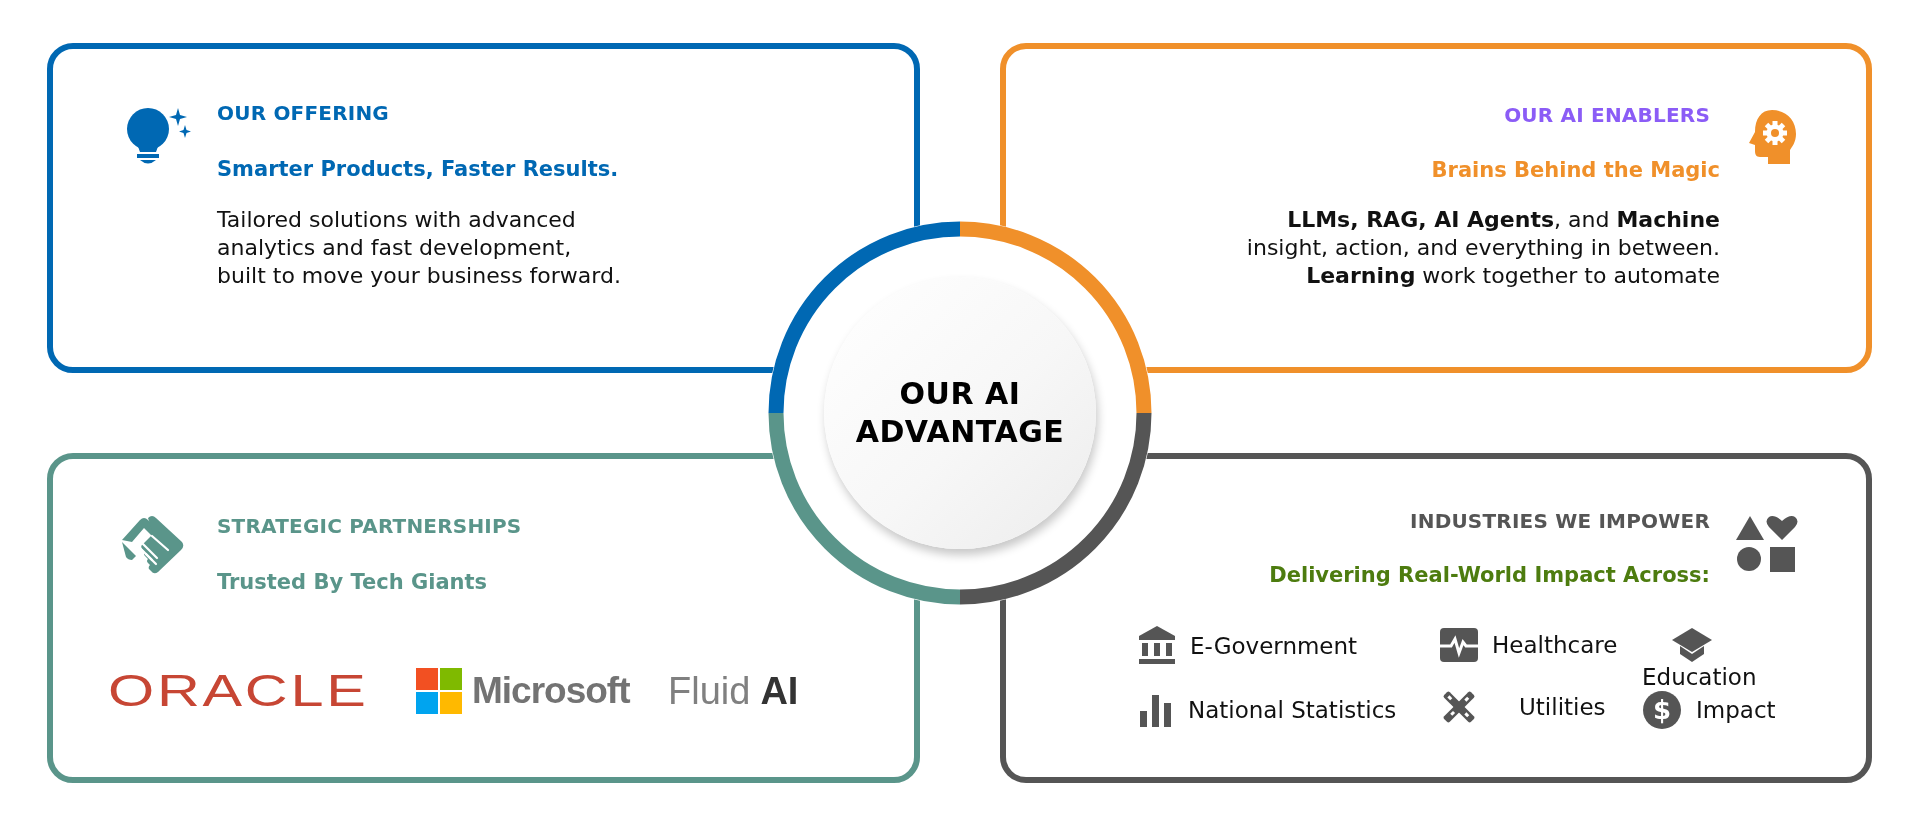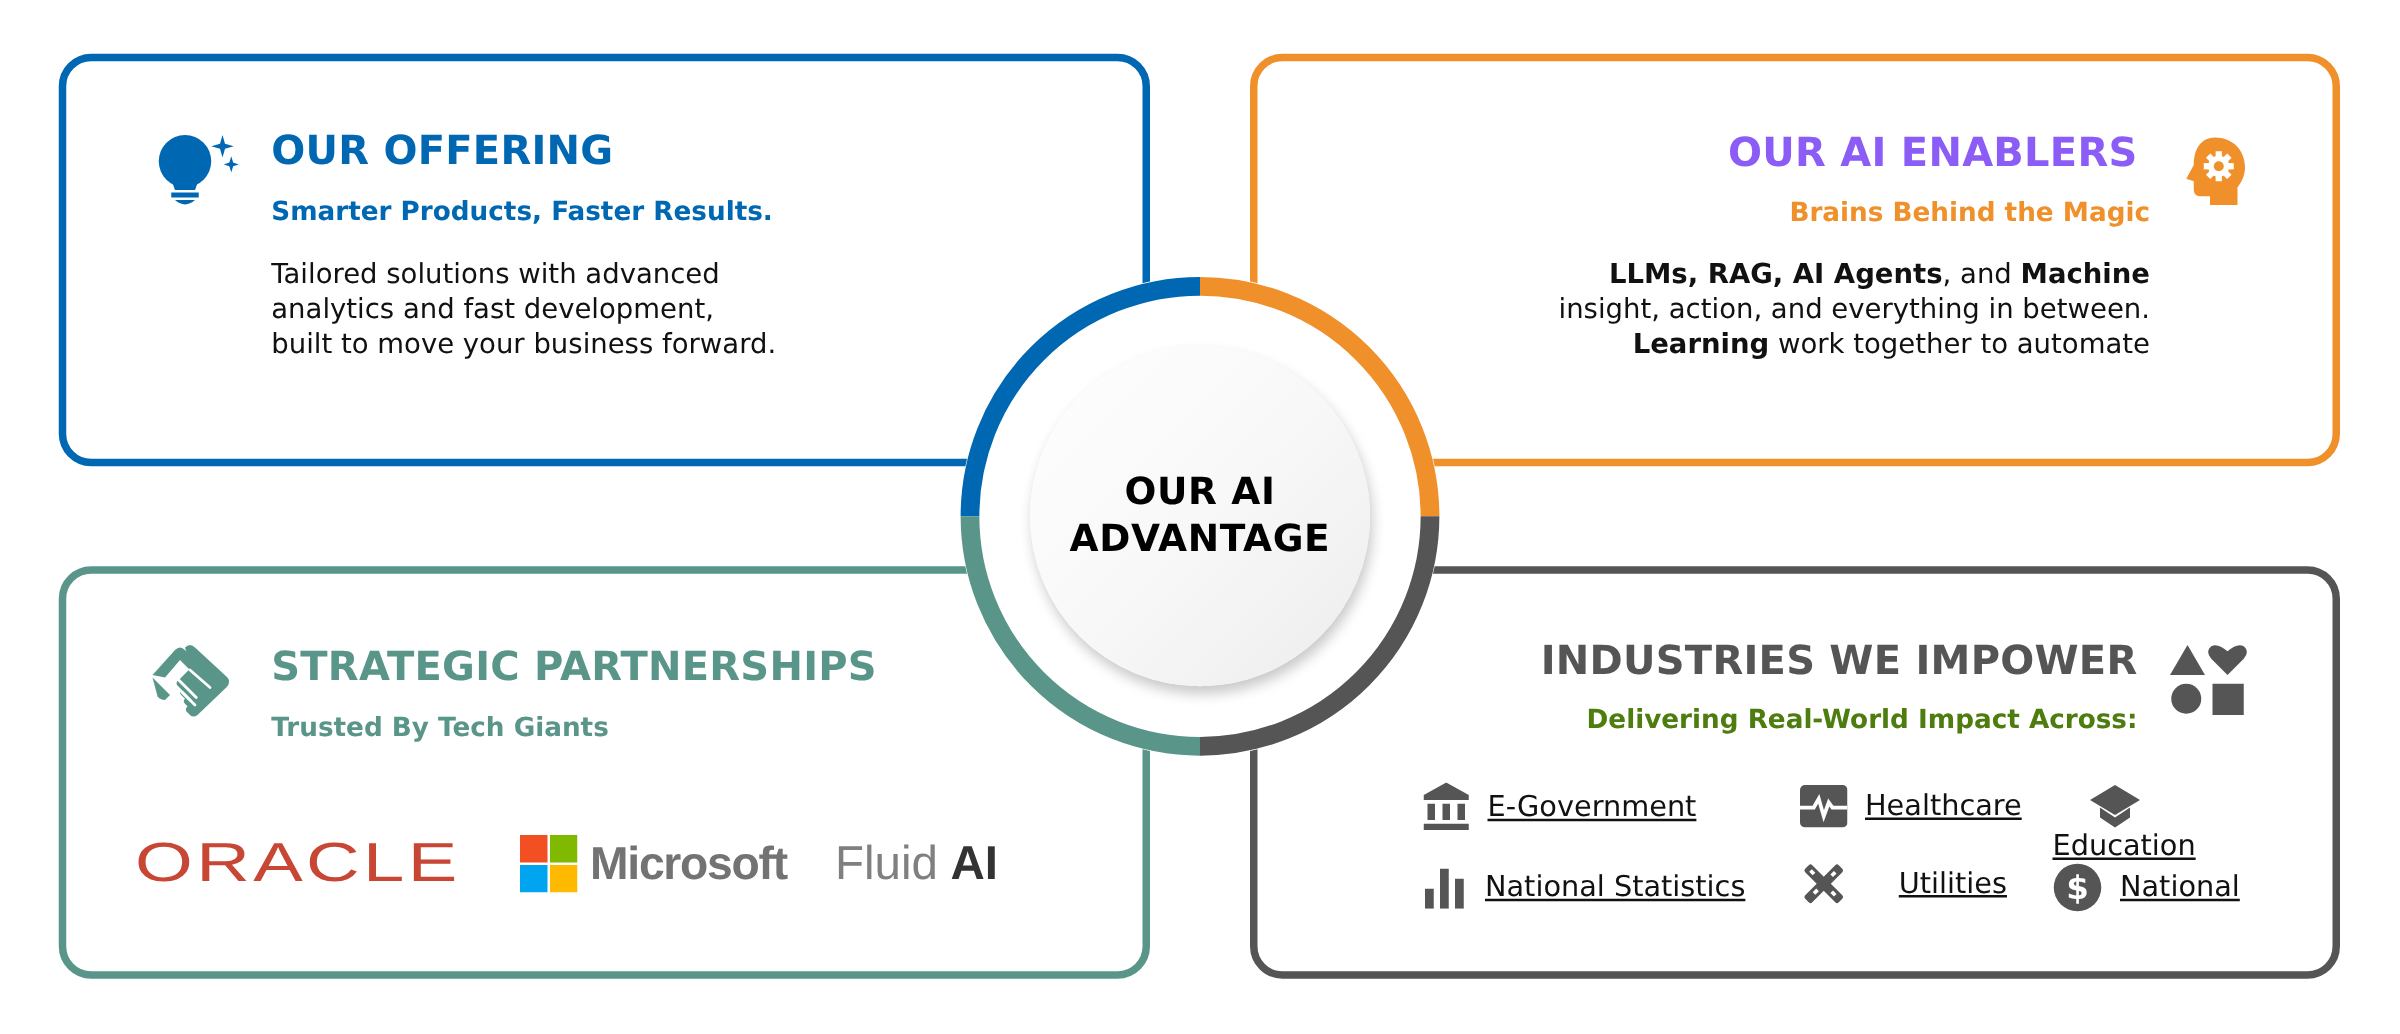--- a/index.html
+++ b/index.html
@@ -5,34 +5,34 @@
   html, body { margin:0; padding:0; background:#ffffff; }
   body { width:1920px; height:827px; position:relative; overflow:hidden;
          font-family:"DejaVu Sans", "Liberation Sans", sans-serif; }
   .box { position:absolute; box-sizing:border-box; border-width:6px; border-style:solid;
          border-radius:26px; background:#fff; }
   #box-tl { left:47px; top:43px; width:873px; height:330px; border-color:#0068b3; }
   #box-tr { left:1000px; top:43px; width:872px; height:330px; border-color:#f0902a; }
   #box-bl { left:47px; top:453px; width:873px; height:330px; border-color:#5a958a; }
   #box-br { left:1000px; top:453px; width:872px; height:330px; border-color:#555555; }
 
-  .title { position:absolute; font-weight:bold; font-size:32px; letter-spacing:0.2px; white-space:nowrap; }
+  .title { position:absolute; font-weight:bold; font-size:20px; letter-spacing:0.2px; white-space:nowrap; }
   .subtitle { position:absolute; font-weight:bold; font-size:21px; white-space:nowrap; }
   .body-text { position:absolute; font-size:22px; line-height:28px; color:#111; }
 
   
   #ring { position:absolute; left:768px; top:221px; width:384px; height:384px; }
   #disc { position:absolute; left:824px; top:277px; width:272px; height:272px; border-radius:50%;
           background:linear-gradient(135deg,#ffffff 0%,#f7f7f7 55%,#ececec 100%);
           box-shadow:2px 6px 10px rgba(0,0,0,0.22); display:flex; align-items:center; justify-content:center;
           text-align:center; }
   #disc-text { font-weight:bold; font-size:30px; line-height:38px; color:#000; letter-spacing:0.5px; }
 
   .icon { position:absolute; }
-  .ind-item { position:absolute; display:flex; align-items:center; font-size:23px; color:#111; white-space:nowrap;text-decoration:underline; }
+  .ind-item { position:absolute; display:flex; align-items:center; font-size:23px; color:#111; white-space:nowrap; }
   .ind-item svg { margin-right:14px; flex:none; }
 
   .logo { position:absolute; }
 </style>
 </head>
 <body>
 
 <div id="box-tl" class="box"></div>
 <svg class="icon" style="left:126px;top:105px" width="68" height="66" viewBox="0 0 68 66">
   <circle cx="22" cy="24" r="21" fill="#0068b3"></circle>
@@ -159,21 +159,21 @@
         <rect x="17.5" y="28" width="3" height="4" fill="#fff"></rect>
       </g>
   </svg>
   <span>Utilities</span>
 </div>
 <div class="ind-item" style="left:1642px;top:690px;">
   <svg width="40" height="40" viewBox="0 0 40 40">
     <circle cx="20" cy="20" r="19" fill="#555"></circle>
     <text x="20" y="29" text-anchor="middle" font-size="26" font-family="DejaVu Sans, sans-serif" fill="#fff" font-weight="bold">$</text>
   </svg>
-  <span>National</span>
+  <span>Impact</span>
 </div>
 
 <svg id="ring" width="384" height="384" viewBox="0 0 384 384">
   <circle cx="192" cy="192" r="192" fill="#ffffff"></circle>
 
   <path d="M8 192 A184 184 0 0 1 192 8" stroke="#0068b3" stroke-width="15" fill="none"></path>
   <path d="M192 8 A184 184 0 0 1 376 192" stroke="#f0902a" stroke-width="15" fill="none"></path>
   <path d="M376 192 A184 184 0 0 1 192 376" stroke="#555555" stroke-width="15" fill="none"></path>
   <path d="M192 376 A184 184 0 0 1 8 192" stroke="#5a958a" stroke-width="15" fill="none"></path>
 </svg>

